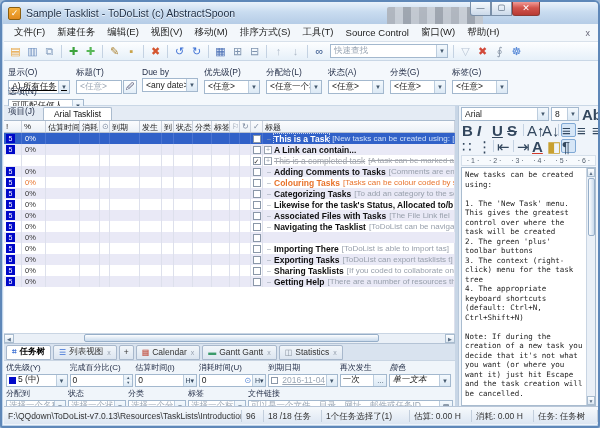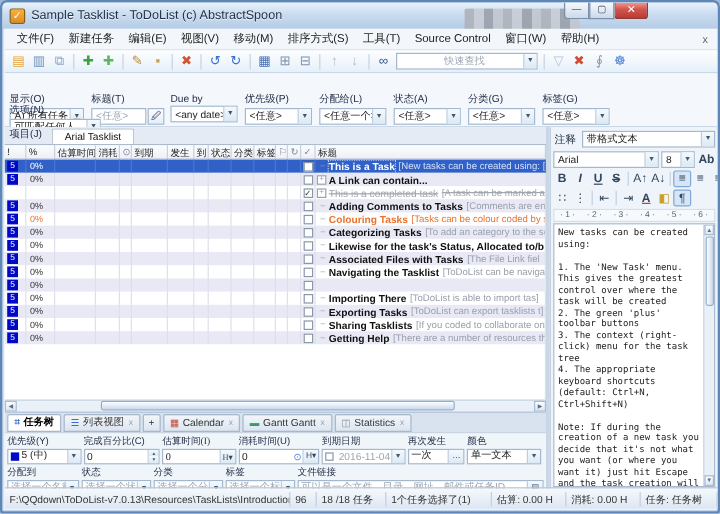--- a/index.html
+++ b/index.html
@@ -26,28 +26,28 @@
   .menubar { position:absolute; left:2px; top:22px; width:594px; height:18px; background:#F3F7FB; border-bottom:1px solid #D8E1EB;
              display:flex; align-items:center; padding:0 4px; }
   .menu-item { font-size:9.5px; color:#222; padding:2px 6px; white-space:nowrap; }
   .menu-x { margin-left:auto; font-size:9px; color:#667; padding:0 4px; }
 
   
   .toolbar { position:absolute; left:2px; top:40px; width:594px; height:19px; background:linear-gradient(#FDFEFF,#E6F0F9);
              border-bottom:1px solid #C9D7E6; display:flex; align-items:center; padding:0 3px; }
   .tb-icon { width:17px; height:15px; font-size:11px; line-height:14px; text-align:center; border-radius:2px; }
   .tb-sep { width:1px; height:13px; background:#C4D2E2; margin:0 3px; }
-  .quickfind { width:118px; height:14px; background:#fff; border:1px solid #A3B8CE; display:flex; align-items:center; margin:0 2px;padding-left:36px; }
+  .quickfind { width:118px; height:14px; background:#fff; border:1px solid #A3B8CE; display:flex; align-items:center; margin:0 2px; }
   .quickfind .qf-text { flex:1; font-size:8.5px; color:#9AA6B4; padding-left:3px; white-space:nowrap; overflow:hidden; }
   .combo-arrow { width:11px; height:100%; background:linear-gradient(#F4F9FD,#DCE9F5); border-left:1px solid #BCCDDE;
                  font-size:6px; color:#44596E; text-align:center; line-height:13px; flex:0 0 auto; }
 
   
   .filterbar { position:absolute; left:2px; top:59px; width:594px; height:45px; background:#F4F8FC; border-bottom:1px solid #C9D7E6; }
-  .filter-field { position:absolute; top:16px; }
+  .filter-field { position:absolute; top:6px; }
   .f-label { font-size:8.5px; color:#1F2A44; margin-bottom:1px; white-space:nowrap; }
   .combo { height:14px; background:#fff; border:1px solid #A3B8CE; display:flex; align-items:center; }
   .combo .c-val { flex:1; font-size:8.5px; color:#222; padding-left:3px; white-space:nowrap; overflow:hidden; }
   .combo .c-val.gray { color:#9AA6B4; }
   .mini-btn { width:14px; height:14px; border:1px solid #A3B8CE; background:linear-gradient(#FDFEFF,#E3EEF8);
               font-size:8px; line-height:12px; text-align:center; color:#446; margin-left:1px; }
 
   
   .main { position:absolute; left:2px; top:104px; width:594px; height:302px; display:flex; }
   .left-pane { width:451px; display:flex; flex-direction:column; background:#EFF4FA; }
@@ -99,40 +99,40 @@
   .vtab .v-close { font-size:7px; color:#98A2B0; margin-left:4px; }
   .vtab.add { padding:0 4px; }
 
   
   .attrs { flex:1; background:#F0F5FA; border-top:1px solid #C9D5E3; padding:1px 2px; overflow:hidden; }
   .attr-row { display:flex; margin-bottom:1px; }
   .attr { margin-right:2px; }
   .a-label { font-size:8px; color:#1F2A44; white-space:nowrap; margin-bottom:1px; overflow:hidden; }
   .a-field { height:13px; background:#fff; border:1px solid #A3B8CE; display:flex; align-items:center; overflow:hidden; }
   .a-val { flex:1; font-size:8.5px; color:#222; padding-left:2px; white-space:nowrap; overflow:hidden; }
-  .a-val.gray { color:#9AA6B4; }
+  .a-val.gray { color:#9AA6B4;text-decoration:underline; }
   .color-chip { width:7px; height:7px; background:#0008C8; margin-left:2px; flex:0 0 auto; }
   .spin { width:9px; height:100%; display:flex; flex-direction:column; flex:0 0 auto; border-left:1px solid #BCCDDE; }
   .spin span { flex:1; font-size:4px; line-height:5px; text-align:center; color:#44596E; background:linear-gradient(#F4F9FD,#DCE9F5); }
   .unit-btn { width:13px; height:100%; flex:0 0 auto; border-left:1px solid #BCCDDE; background:linear-gradient(#F4F9FD,#DCE9F5);
               font-size:7px; text-align:center; line-height:12px; color:#33475E; }
   .a-cbx { width:7px; height:7px; border:1px solid #8A97A8; background:#fff; margin:0 2px; flex:0 0 auto; }
   .clock-glyph { font-size:8px; color:#4A7FD4; flex:0 0 auto; padding:0 1px; }
 
   
   .statusbar { position:absolute; left:2px; bottom:2px; width:594px; height:18px; background:linear-gradient(#F6F9FC,#DCE6F2);
                border-top:1px solid #B8C6D8; display:flex; align-items:center; font-size:8.5px; color:#333; }
   .st-seg { padding:0 4px; white-space:nowrap; overflow:hidden; border-right:1px solid #C2CEDC; height:12px; line-height:12px; }
   .st-path { flex:1; }
 
   
   .cp-head { display:flex; align-items:center; padding:3px 2px 2px 3px; }
   .cp-label { font-size:9px; color:#1F2A44; margin-right:5px; }
   .cp-row { display:flex; align-items:center; padding:1px 2px; }
-  .fmt-btn { width:15px; height:14px; border:1px solid transparent; font-size:10px; line-height:13px; text-align:center; color:#33475E; border-radius:2px; flex:0 0 auto; }
+  .fmt-btn { width:15px; height:14px; border:1px solid transparent; font-size:15px; line-height:13px; color:#33475E; border-radius:2px; flex:0 0 auto; }
   .fmt-btn.pressed { border:1px solid #7FA8D4; background:#D6E6F7; }
   .fmt-sep { width:1px; height:12px; background:#C4D2E2; margin:0 2px; flex:0 0 auto; }
   .ruler { height:11px; margin:1px 2px; background:#F7FAFD; border:1px solid #D5DFEA; display:flex; align-items:center;
            justify-content:space-around; font-size:7px; color:#55616F; }
   .cp-text-wrap { flex:1; display:flex; margin:0 2px 2px 2px; border:1px solid #A9BCCF; background:#fff; overflow:hidden; }
   .cp-text { flex:1; font-family:"DejaVu Sans Mono",monospace; font-size:7.5px; line-height:9.5px; color:#222; padding:2px 1px 2px 3px;
              white-space:pre-wrap; word-break:break-word; overflow:hidden; }
   .vscroll { width:9px; background:#EAF0F7; border-left:1px solid #C9D5E3; display:flex; flex-direction:column; align-items:center; }
   .vscroll .sb-btn { width:8px; }
   .vthumb { width:7px; height:58px; background:linear-gradient(90deg,#FDFEFF,#C9DAEC); border:1px solid #96AEC8; border-radius:2px; margin-top:1px; }
@@ -724,21 +724,21 @@
             <div class="attr" style="width: 64px;">
               <div class="a-label">完成百分比(C)</div>
               <div class="a-field">
                 <span class="a-val">0</span>
                 <div class="spin">
                   <span>▲</span>
                   <span>▼</span>
                 </div>
               </div>
             </div>
-            <div class="attr" style="width: 62px; font-family: Liberation Serif, serif;">
+            <div class="attr" style="width: 62px;">
               <div class="a-label">估算时间(I)</div>
               <div class="a-field">
                 <span class="a-val">0</span>
                 <span class="unit-btn">H▾</span>
               </div>
             </div>
             <div class="attr" style="width: 68px;">
               <div class="a-label">消耗时间(U)</div>
               <div class="a-field">
                 <span class="a-val">0</span>
@@ -754,21 +754,21 @@
                 <span class="combo-arrow">▼</span>
               </div>
             </div>
             <div class="attr" style="width: 48px;">
               <div class="a-label">再次发生</div>
               <div class="a-field">
                 <span class="a-val">一次</span>
                 <span class="unit-btn">…</span>
               </div>
             </div>
-            <div class="attr" style="width: 62px;">
+            <div class="attr" style="width: 62px; font-style: italic;">
               <div class="a-label">颜色</div>
               <div class="a-field">
                 <span class="a-val">单一文本</span>
                 <span class="combo-arrow">▼</span>
               </div>
             </div>
           </div>
           <div class="attr-row">
             <div class="attr" style="width: 60px;">
               <div class="a-label">分配到</div>
@@ -803,27 +803,20 @@
               <div class="a-field">
                 <span class="a-val gray">可以是一个文件，目录，网址，邮件或任务ID</span>
                 <span class="unit-btn">▤</span>
               </div>
             </div>
           </div>
         </div>
     </div>
     <div class="splitter"></div>
     <div class="right-pane">
-      <div class="cp-head">
-        <span class="cp-label">注释</span>
-        <div class="combo" style="flex:1;">
-          <span class="c-val">带格式文本</span>
-          <span class="combo-arrow">▼</span>
-        </div>
-      </div>
       <div class="cp-row">
         <div class="combo" style="flex:1;">
           <span class="c-val">Arial</span>
           <span class="combo-arrow">▼</span>
         </div>
         <div class="combo" style="width:28px;margin-left:2px;">
           <span class="c-val">8</span>
           <span class="combo-arrow">▼</span>
         </div>
         <div class="fmt-btn" style="margin-left:2px;font-weight:bold;">Ab</div>

